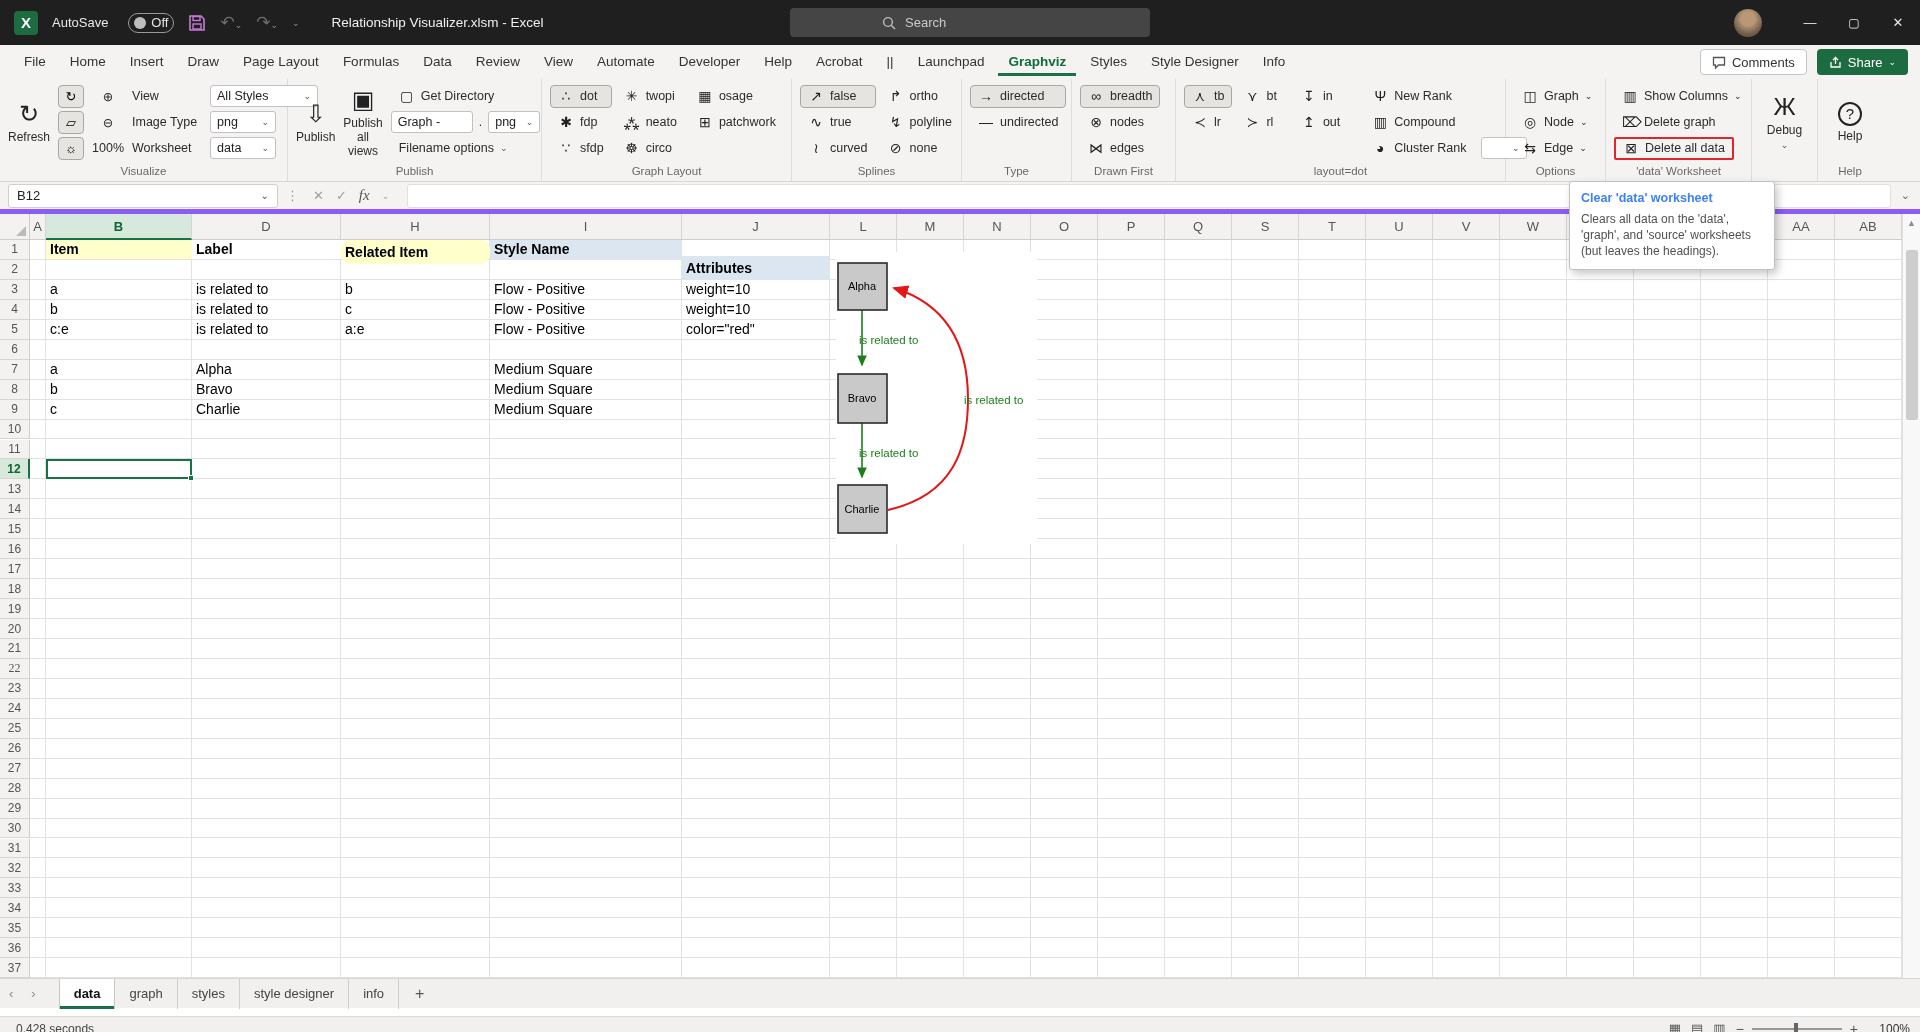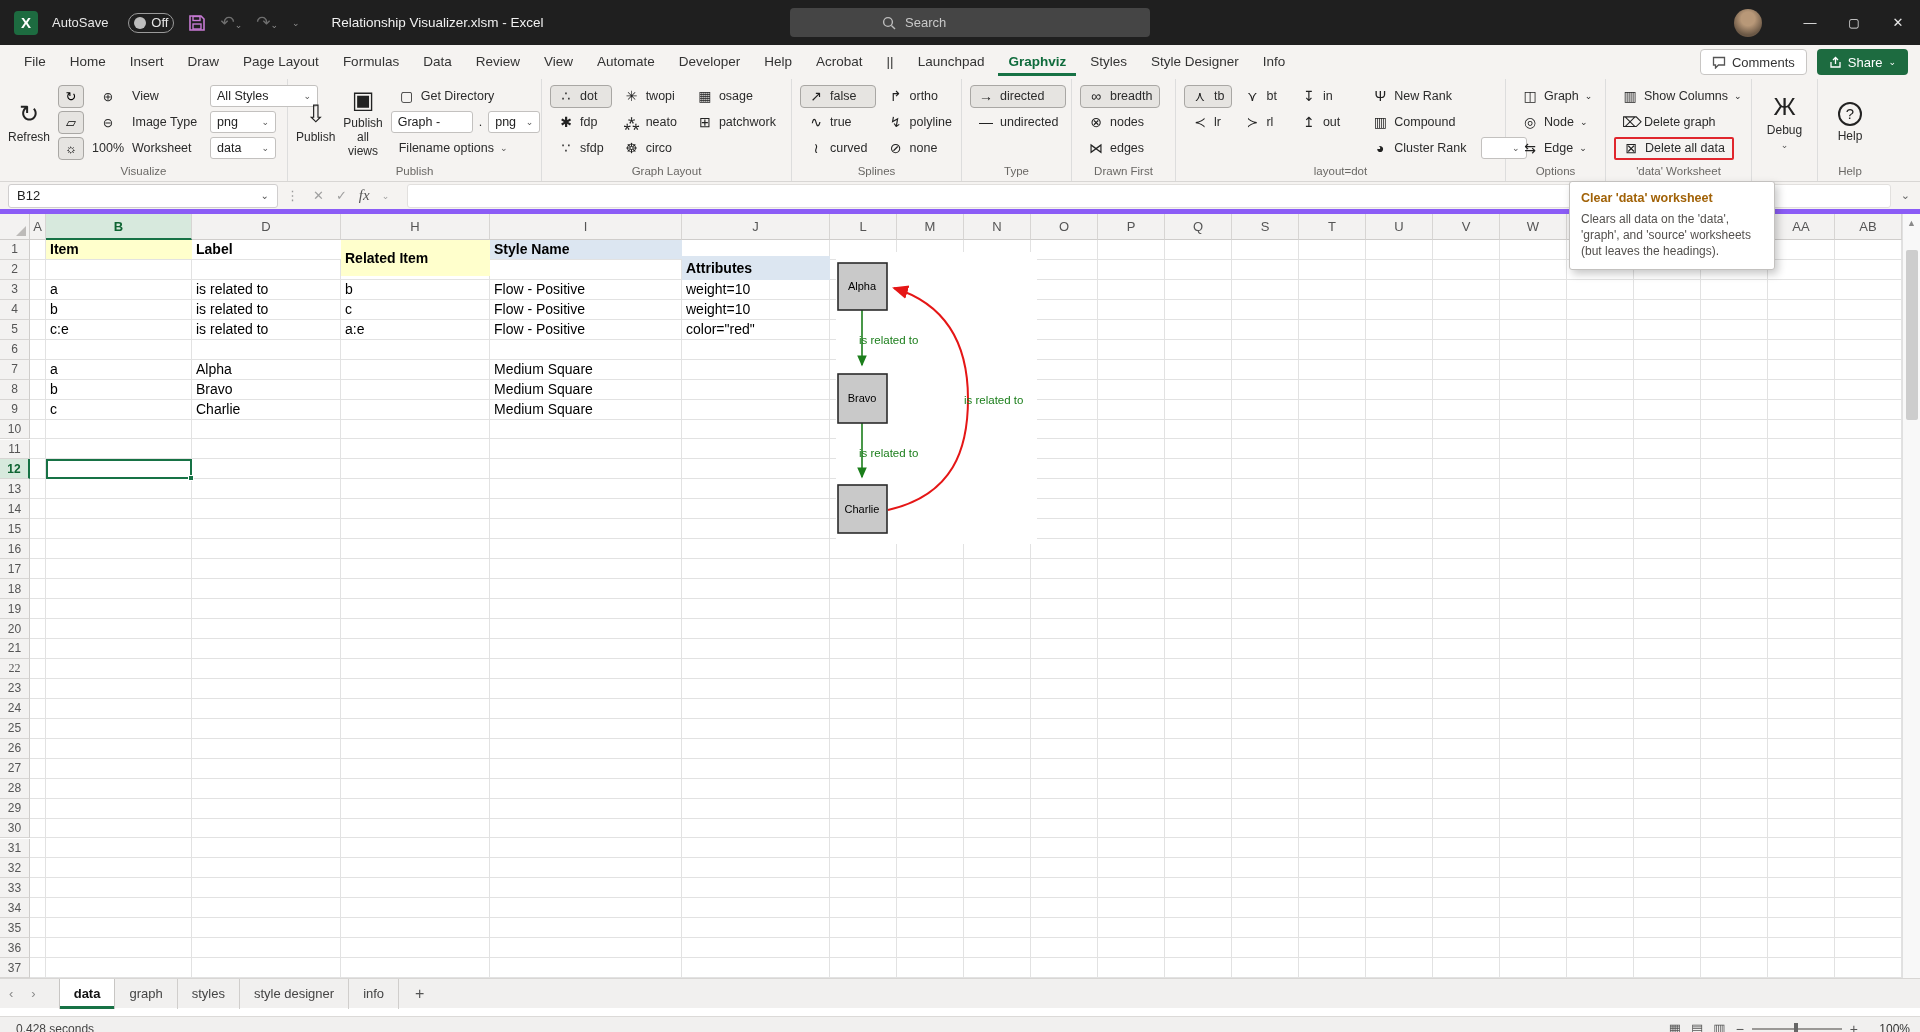--- a/index.html
+++ b/index.html
@@ -83,21 +83,21 @@
   #selcell .fill-handle { position:absolute; right:-4px; bottom:-4px; width:6px; height:6px; background:#177245; border:1px solid #fff; }
   #vscroll { position:absolute; right:0; top:0; width:18px; height:764px; background:#f8f8f8; border-left:1px solid #e0e0e0; }
   #vscroll .arrow { display:block; text-align:center; color:#8a8a8a; font-size:9px; padding-top:4px; }
   #vthumb { position:absolute; left:3px; top:36px; width:12px; height:170px; background:#cdcdcd; border-radius:2px; }
 
   
   #graphimg { position:absolute; left:836px; top:38px; width:201px; height:292px; background:#fff; }
 
   
   #tooltip { position:absolute; left:1569px; top:181px; width:206px; background:#fff; border:1px solid #c3c1bf; border-radius:3px; box-shadow:3px 4px 9px rgba(0,0,0,.22); padding:9px 11px; z-index:50; }
-  #tooltip h4 { font-size:12.5px; color:#a16207; margin-bottom:6px; }
+  #tooltip h4 { font-size:12.5px; color:#3b82f6; margin-bottom:6px; }
   #tooltip p { font-size:12px; color:#53504d; line-height:1.35; }
 
   
   #tabsbar { position:absolute; left:0; top:978px; width:1920px; height:30px; background:#f1f0ef; border-top:1px solid #d8d6d4; display:flex; align-items:center; }
   .tab-nav { color:#8a8a8a; font-size:13px; padding:0 9px; cursor:pointer; }
   #sheettabs { display:flex; align-items:stretch; height:30px; margin-left:14px; }
   .stab { display:flex; align-items:center; padding:0 14px; font-size:13px; color:#444; border-right:1px solid #d0cecc; cursor:pointer; }
   .stab.active { background:#fff; color:#111; font-weight:bold; box-shadow:inset 0 -3px 0 #177245; border-right:1px solid #c8c6c4; border-left:1px solid #c8c6c4; }
   .addtab { padding:0 16px; font-size:16px; color:#555; display:flex; align-items:center; cursor:pointer; }
 
@@ -640,21 +640,21 @@
         <div class="vline" style="left: 1402px; height: 738.15px;"></div>
         <div class="vline" style="left: 1469px; height: 738.15px;"></div>
         <div class="vline" style="left: 1536px; height: 738.15px;"></div>
         <div class="vline" style="left: 1603px; height: 738.15px;"></div>
         <div class="vline" style="left: 1670px; height: 738.15px;"></div>
         <div class="vline" style="left: 1737px; height: 738.15px;"></div>
         <div class="vline" style="left: 1804px; height: 738.15px;"></div>
         <div class="vline" style="left: 1871px; height: 738.15px;"></div>
         <div class="cell hdr-y" style="left: 16px; top: 0px; width: 146px; height: 18.95px;">Item</div>
         <div class="cell hdr-w" style="left: 162px; top: 0px; width: 149px; height: 18.95px;">Label</div>
-        <div class="cell hdr-y" style="left: 311px; top: 0px; width: 149px; height: 36px;">Related Item</div>
+        <div class="cell hdr-y" style="left: 311px; top: 0px; width: 149px; height: 24px; border-radius: 9px;">Related Item</div>
         <div class="cell hdr-b" style="left: 460px; top: 0px; width: 192px; height: 18.95px; text-align: center;">Style Name</div>
         <div class="cell hdr-b" style="left: 652px; top: 16px; width: 148px; height: 24px;">Attributes</div>
         <div class="cell" style="left: 16px; top: 39.9px; width: 146px; height: 18.95px;">a</div>
         <div class="cell" style="left: 162px; top: 39.9px; width: 149px; height: 18.95px;">is related to</div>
         <div class="cell" style="left: 311px; top: 39.9px; width: 149px; height: 18.95px;">b</div>
         <div class="cell" style="left: 460px; top: 39.9px; width: 192px; height: 18.95px;">Flow - Positive</div>
         <div class="cell" style="left: 652px; top: 39.9px; width: 148px; height: 18.95px;">weight=10</div>
         <div class="cell" style="left: 16px; top: 59.85px; width: 146px; height: 18.95px;">b</div>
         <div class="cell" style="left: 162px; top: 59.85px; width: 149px; height: 18.95px;">is related to</div>
         <div class="cell" style="left: 311px; top: 59.85px; width: 149px; height: 18.95px;">c</div>

